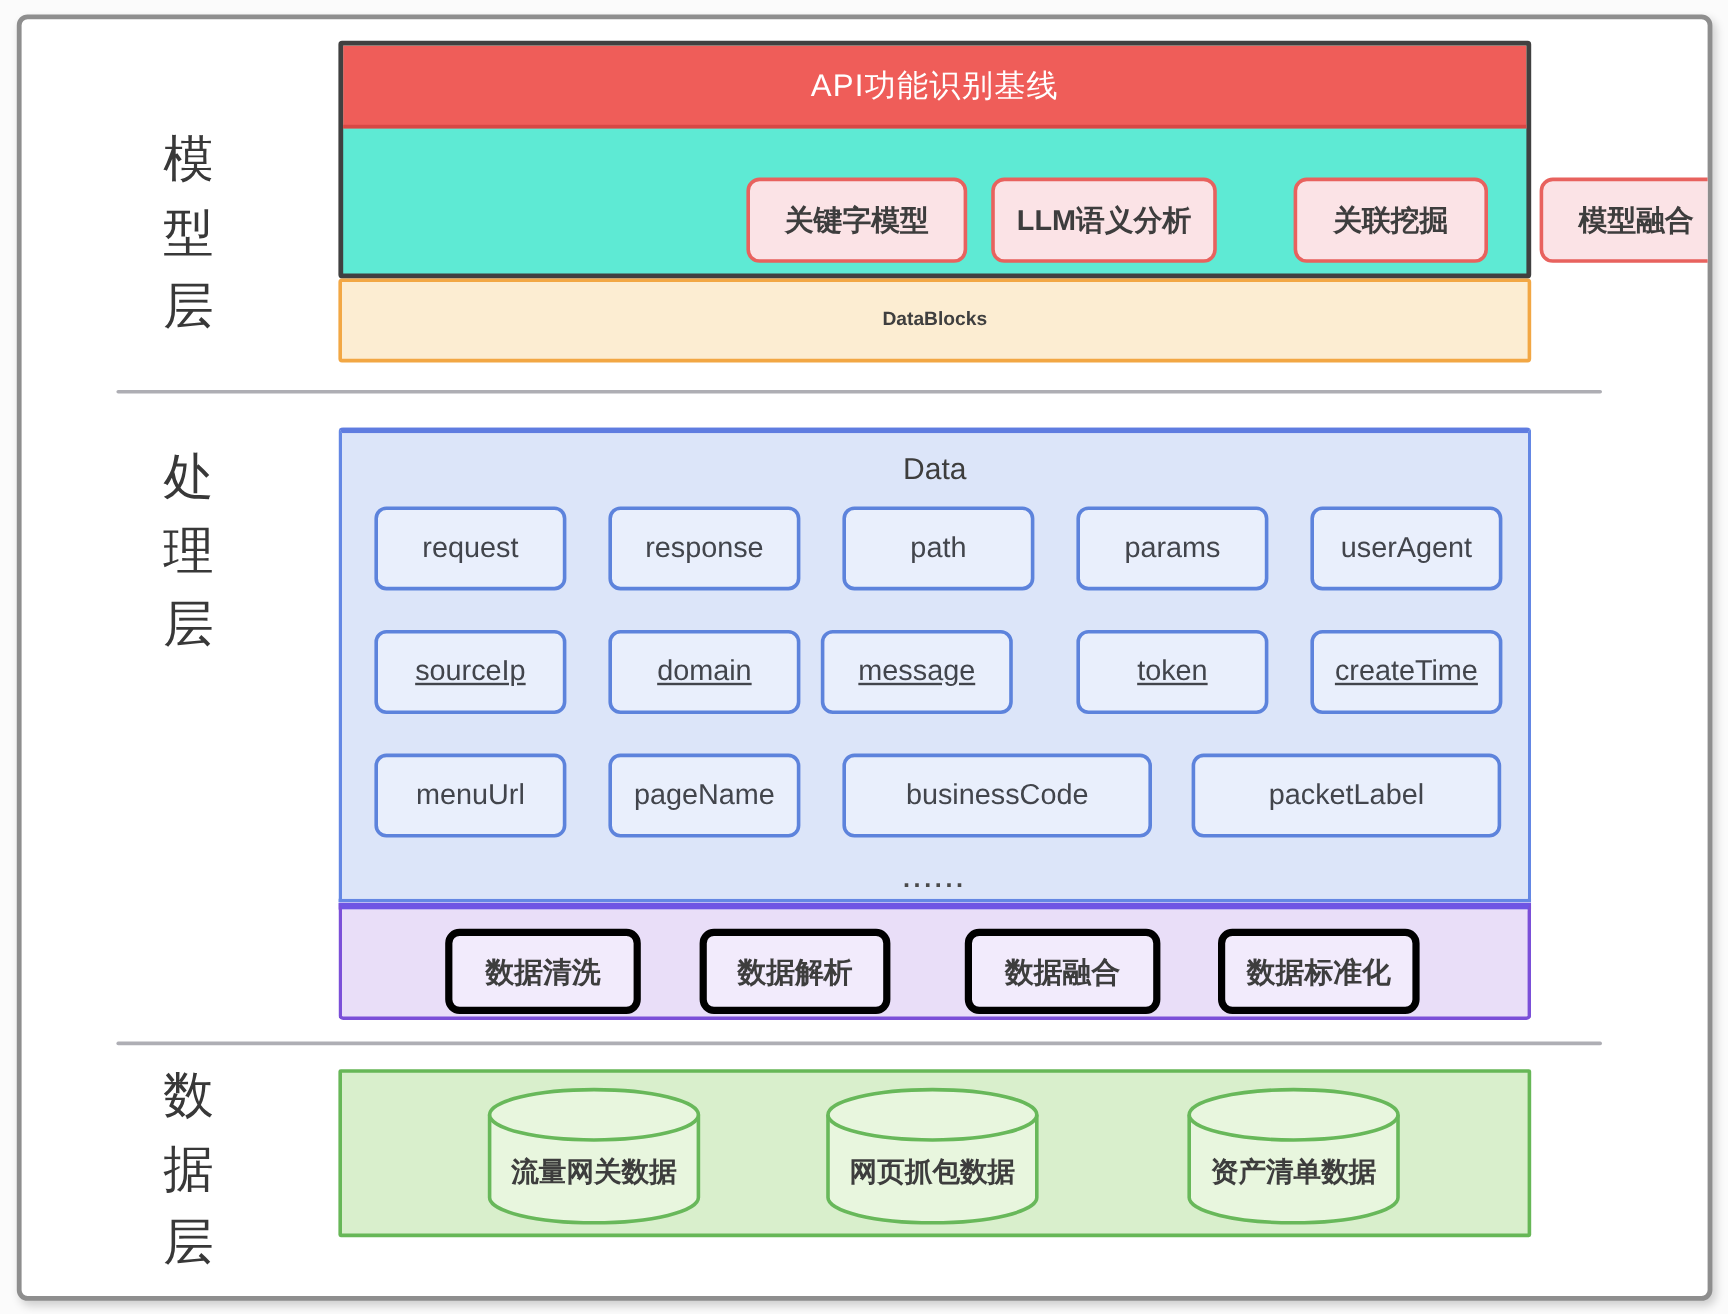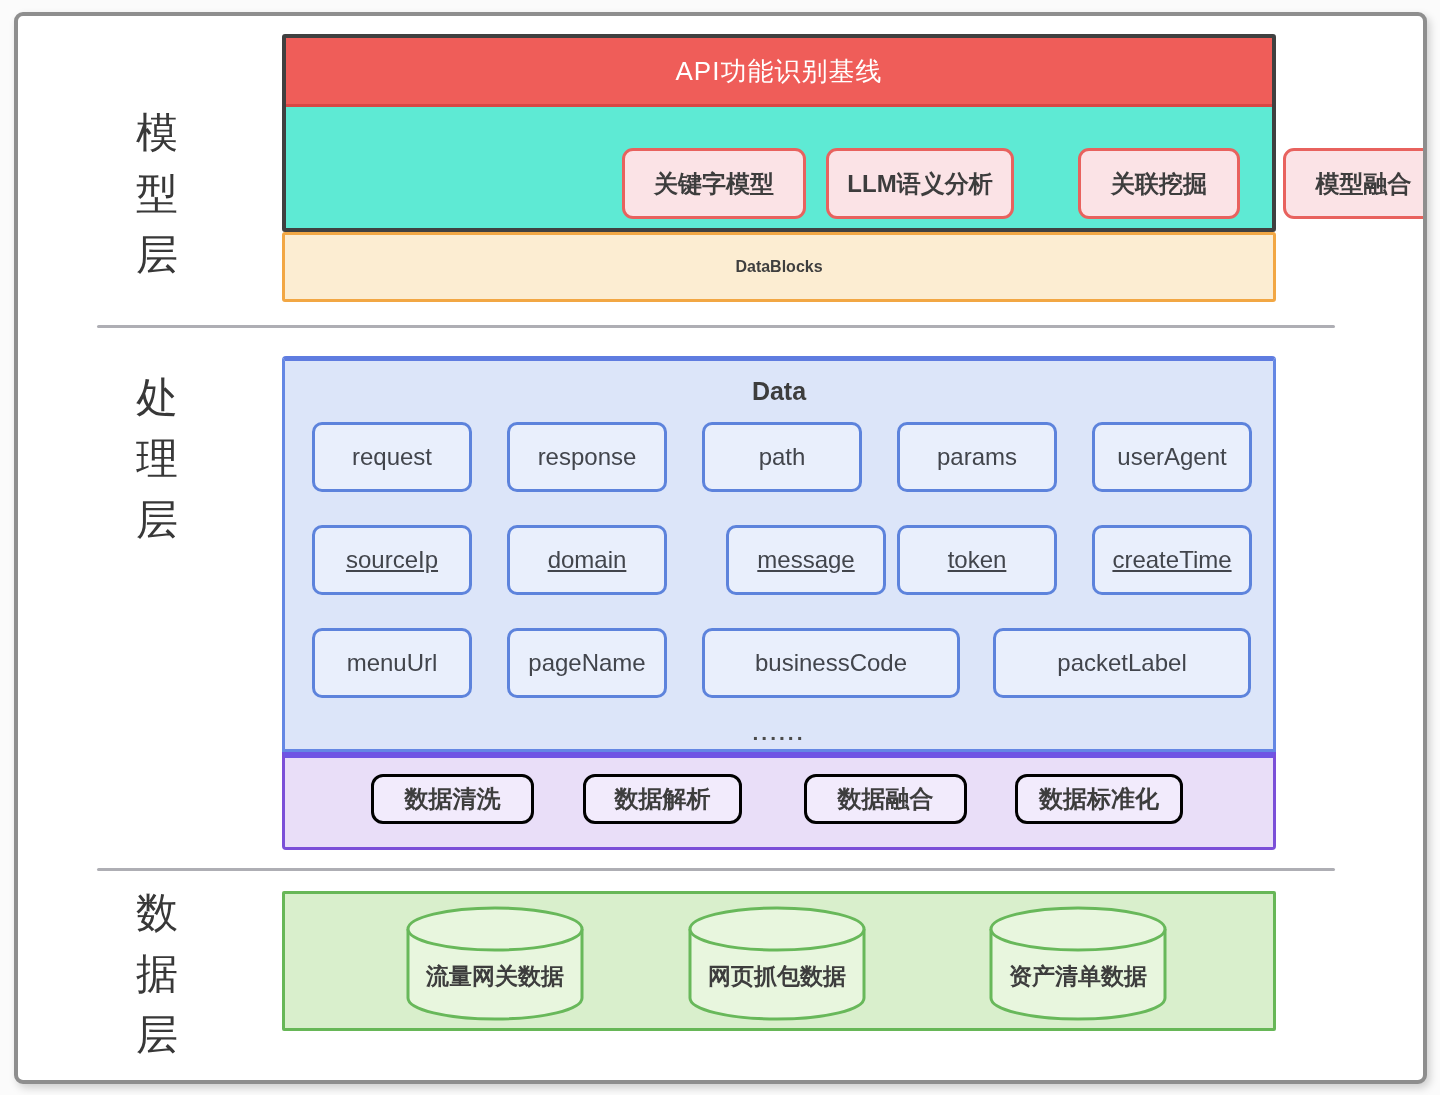--- a/index.html
+++ b/index.html
@@ -57,43 +57,43 @@
 
   
   .data-container {
     position: absolute; left: 264px; top: 340px; width: 994px; height: 396px;
     background: #dce5f9;
     border: 3px solid #6487e4; border-top: 5px solid #5f7ce0;
     border-radius: 4px 4px 0 0;
   }
   .data-title {
     position: absolute; left: 0; top: 16px; width: 100%;
-    text-align: center; font-size: 25px; font-weight: 700; color: #3d3d3d;
+    text-align: center; font-size: 25px; font-weight: 400; color: #3d3d3d;
   }
   .fbox {
     position: absolute; height: 70px;
     background: #e9effc; border: 3px solid #5d83dc; border-radius: 10px;
     display: flex; align-items: center; justify-content: center;
     font-size: 24px; font-weight: 500; color: #42454c;
   }
   .row1 { top: 61px; } .row2 { top: 164px; text-decoration: underline; } .row3 { top: 267px; }
   .ellipsis-dots {
     position: absolute; left: 0; top: 360px; width: 100%;
     text-align: center; font-size: 21px; font-weight: 700;
     letter-spacing: 3px; color: #4a4a4a;
   }
   .pipeline-band {
     position: absolute; left: 264px; top: 736px; width: 994px; height: 98px;
     background: #e9def8;
     border: 3px solid #7b4fd8; border-top: 6px solid #6f55e4;
     border-radius: 0 0 4px 4px;
   }
   .sbox {
-    position: absolute; top: 16px; height: 50px;
-    background: #f2ebfc; border: 3px solid #000000; border-radius: 12px;
+    position: absolute; top: 16px; height: 71px;
+    background: #f2ebfc; border: 6px solid #000000; border-radius: 12px;
     display: flex; align-items: center; justify-content: center;
     font-size: 24px; font-weight: 600; color: #3d3d3d;
   }
 
   
   .green-container {
     position: absolute; left: 264px; top: 875px; width: 994px; height: 140px;
     background: #d9efcc; border: 3px solid #67b757; border-radius: 2px; padding-left: 10px;
   }
   .cylinder { position: absolute; top: 11px; width: 180px; height: 118px; }
@@ -139,21 +139,21 @@
     <div class="data-title">Data</div>
 
     <div class="fbox row1" style="left:27px;width:160px">request</div>
     <div class="fbox row1" style="left:222px;width:160px">response</div>
     <div class="fbox row1" style="left:417px;width:160px">path</div>
     <div class="fbox row1" style="left:612px;width:160px">params</div>
     <div class="fbox row1" style="left:807px;width:160px">userAgent</div>
 
     <div class="fbox row2" style="left:27px;width:160px">sourceIp</div>
     <div class="fbox row2" style="left:222px;width:160px">domain</div>
-    <div class="fbox row2" style="left:441px;width:160px">message</div>
+    <div class="fbox row2" style="left:399px;width:160px">message</div>
     <div class="fbox row2" style="left:612px;width:160px">token</div>
     <div class="fbox row2" style="left:807px;width:160px">createTime</div>
 
     <div class="fbox row3" style="left:27px;width:160px">menuUrl</div>
     <div class="fbox row3" style="left:222px;width:160px">pageName</div>
     <div class="fbox row3" style="left:417px;width:258px">businessCode</div>
     <div class="fbox row3" style="left:708px;width:258px">packetLabel</div>
 
     <div class="ellipsis-dots">......</div>
   </div>

